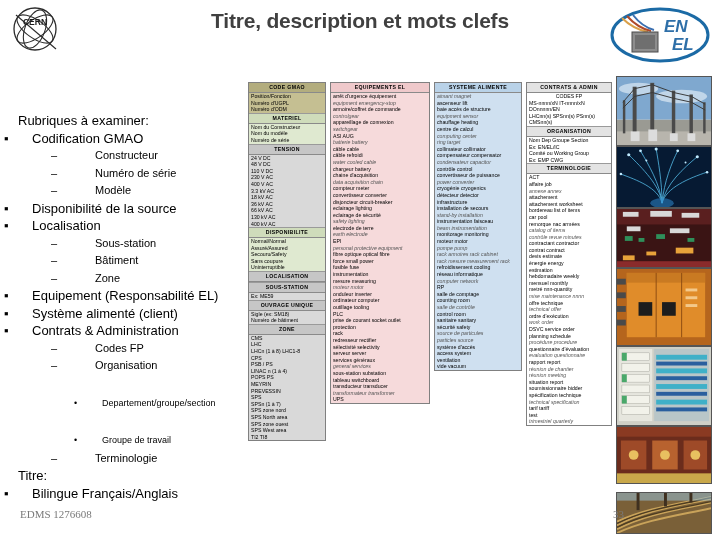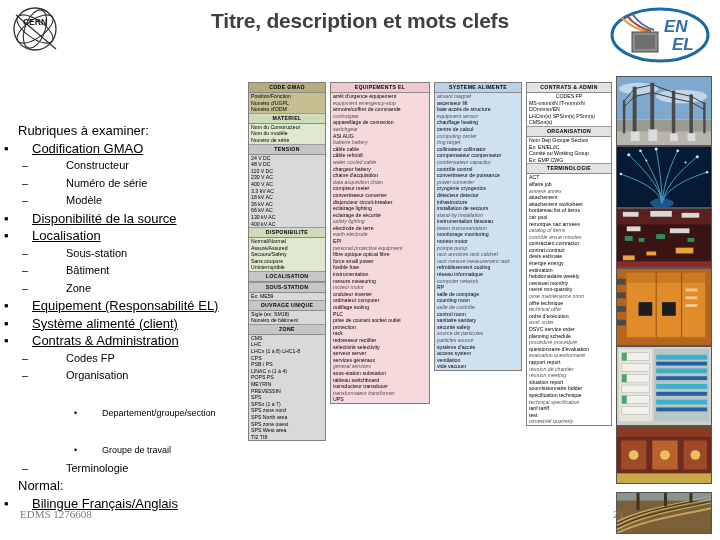--- a/index.html
+++ b/index.html
@@ -12,26 +12,26 @@
     overflow:hidden;
   }
   
   #header{position:absolute;left:0;top:0;width:628px;height:75px;}
   #cern-logo{position:absolute;left:8px;top:5px;width:60px;height:52px;}
   #enel-logo{position:absolute;left:604px;top:4px;width:112px;height:62px;}
   #title-block{position:absolute;left:120px;top:8px;width:480px;text-align:center;}
   .title-line{font-size:21px;font-weight:bold;line-height:25px;letter-spacing:-0.2px;color:#404040;}
 
   
-  #outline{position:absolute;left:18px;top:122px;width:250px;}
+  #outline{position:absolute;left:18px;top:112px;width:250px;}
   .ln{line-height:17.5px;white-space:nowrap;}
   .l0{font-size:13px;}
-  .l1{font-size:13px;padding-left:14px;text-indent:-14px;text-decoration:underline;}
+  .l1{font-size:13px;padding-left:14px;text-indent:-14px;}
   .l1 .bu{display:inline-block;width:14px;}
-  .l2{font-size:11px;padding-left:48px;text-indent:-22px;}
+  .l2{font-size:11px;padding-left:48px;text-indent:-22px;margin-left:29px;}
   .l2 .bu{display:inline-block;width:22px;}
   .l3{font-size:9px;padding-left:84px;text-indent:-14px;margin-top:20px;}
   .l3 .bu{display:inline-block;width:14px;}
 
   
   .tbl{position:absolute;border:1px solid #808080;box-sizing:border-box;}
   .sec{border-bottom:1px solid #9a9a9a;}
   .sec:last-child{border-bottom:none;}
   .hd{font-size:5.2px;font-weight:bold;text-align:center;letter-spacing:.35px;
       line-height:7px;padding:1px 0;border-bottom:1px solid #8a8a8a;}
@@ -124,21 +124,21 @@
       <div class="ln l2"><span class="bu">–</span><span>Zone</span></div>
       <div class="ln l1"><span class="bu">▪</span><span>Equipement  (Responsabilité EL)</span></div>
       <div class="ln l1"><span class="bu">▪</span><span>Système alimenté (client)</span></div>
       <div class="ln l1"><span class="bu">▪</span><span>Contrats &amp; Administration</span></div>
       <div class="ln l2"><span class="bu">–</span><span>Codes FP</span></div>
       <div class="ln l2"><span class="bu">–</span><span>Organisation</span></div>
       <div class="ln l3"><span class="bu">•</span><span>Departement/groupe/section</span></div>
       <div class="ln l3"><span class="bu">•</span><span>Groupe de travail</span></div>
       <div class="ln l2"><span class="bu">–</span><span>Terminologie</span></div>
     </div>
-  <div class="ln l0">Normal:</div>
+  <div class="ln l0">Titre:</div>
   <div id="outline-others">
       <div class="ln l1"><span class="bu">▪</span><span>Bilingue Français/Anglais</span></div>
     </div>
 </div>
 
 <div class="tbl" id="col-gmao">
     <div class="sec blk-a">
       <div class="hd">CODE GMAO</div>
       <div class="row">Position/Fonction</div>
       <div class="row">Numéro d'UGPL</div>
@@ -533,13 +533,13 @@
     <rect x="0" y="0" width="96" height="8" fill="#98c0d6" opacity=".55"></rect>
     <g fill="#3f3020">
       <rect x="20" y="0" width="3" height="18"></rect>
         <rect x="48" y="0" width="3" height="14"></rect>
       <rect x="74" y="0" width="3" height="10"></rect>
     </g>
   </svg>
 </div>
 
 <div id="footer-edms">EDMS 1276608</div>
-<div id="footer-page">21</div>
+<div id="footer-page">33</div>
 
 </body></html>

